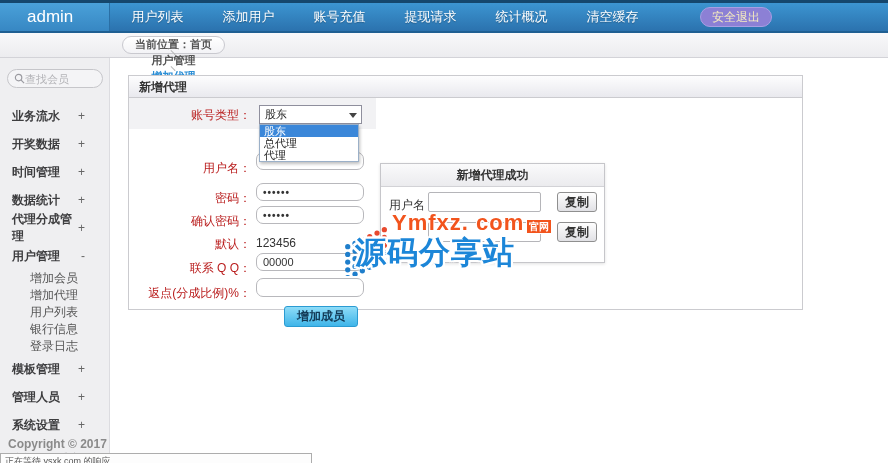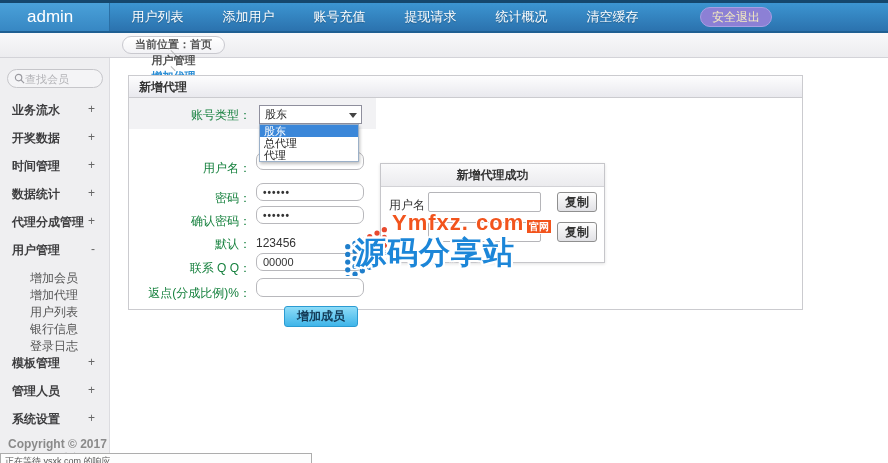--- a/index.html
+++ b/index.html
@@ -32,36 +32,36 @@
   
   .sidebar { position:absolute; left:0; top:58px; width:110px; height:405px;
     background:#efeff1; border-right:1px solid #dcdce0; }
   .search { position:absolute; left:7px; top:11px; width:96px; height:19px;
     border:1px solid #c6c6ca; border-radius:10px; background:#f4f4f6;
     display:flex; align-items:center; padding:0 6px; }
   .search input { border:0; outline:none; background:transparent; width:66px;
     font-size:11px; color:#777; font-family:"Liberation Sans", sans-serif; }
   .search input::placeholder { color:#b3b3b7; }
   .menu { position:absolute; left:0; top:44px; width:109px; }
-  .group { display:flex; justify-content:space-between; 
-    height:28px; padding:0 14px 0 12px; font-size:12px; font-weight:bold; color:#3d3d3f; cursor:pointer; }
+  .group { display:flex; justify-content:space-between; align-items:center;
+    height:28px; padding:0 24px 0 12px; font-size:12px; font-weight:bold; color:#3d3d3f; cursor:pointer; }
   .group .tgl { font-weight:normal; color:#666; font-size:12px; }
   .sub { height:17px; line-height:17px; padding-left:30px; font-size:12px; color:#555; cursor:pointer; }
   .copyright { position:absolute; left:8px; top:379px; width:100px;
     font-size:12px; font-weight:bold; color:#8a8a8a; line-height:15px; }
 
   
   .panel { position:absolute; left:128px; top:75px; width:675px; height:235px;
     border:1px solid #cbcbcf; background:#fff; z-index:1; }
   .panel-h { height:22px; background:linear-gradient(#fdfdfe,#e9e9ee);
     border-bottom:1px solid #cbcbcf; font-size:12px; font-weight:bold; color:#333;
     line-height:22px; padding-left:10px; }
   .panel-b { position:relative; width:673px; height:211px; }
   .row-stripe { position:absolute; left:0; top:0; width:247px; height:31px; background:#f2f2f4; }
-  .flabel { position:absolute; left:0; width:122px; text-align:right; font-size:12px; color:#15803d; white-space:nowrap; }
+  .flabel { position:absolute; left:0; width:122px; text-align:right; font-size:12px; color:#b91c1c; white-space:nowrap; }
   .finput { position:absolute; left:127px; width:108px; height:18px;
     border:1px solid #b8b8bc; border-radius:7px; background:#fff;
     font-size:11px; padding:0 6px; color:#333; outline:none; font-family:"Liberation Sans", sans-serif; }
   .fpass { font-size:10px; letter-spacing:1px; font-weight:bold; }
   .fstatic { position:absolute; left:127px; width:108px; text-align:left; font-size:12px; color:#333; }
 
   .fselect { position:absolute; left:130px; top:7px; width:103px; height:19px;
     border:1px solid #8f8f9d; background:#fff; font-size:11px; line-height:17px;
     padding-left:5px; color:#222; cursor:pointer; }
   .fselect .arrow { position:absolute; right:4px; top:7px; width:0; height:0;

